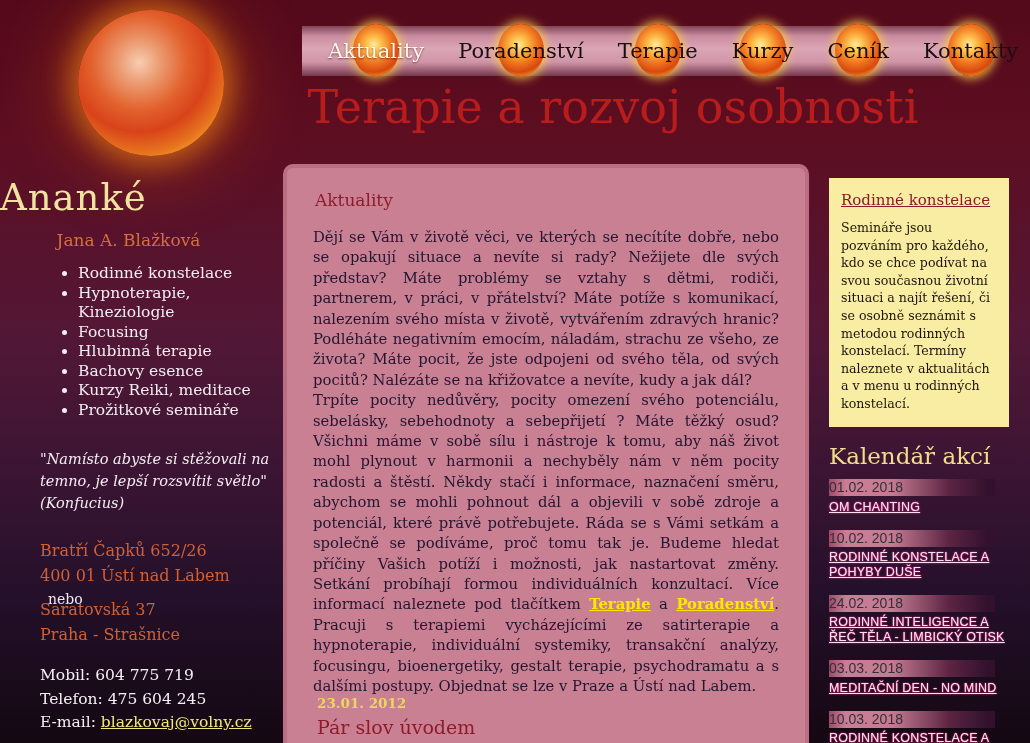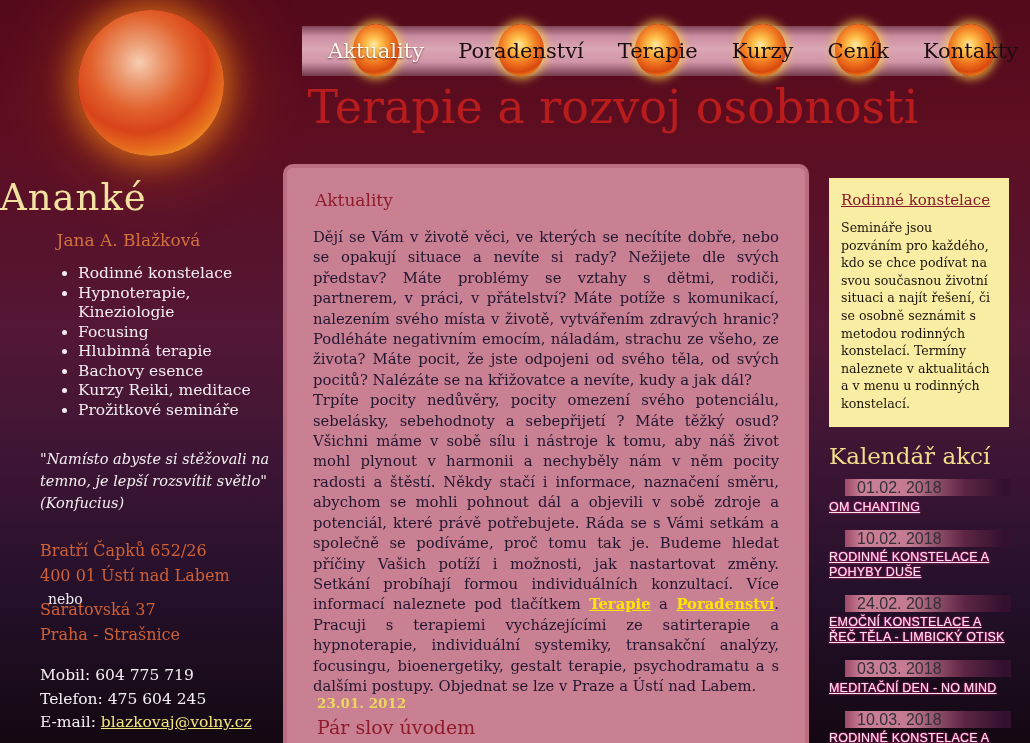--- a/index.html
+++ b/index.html
@@ -62,24 +62,23 @@
   .news-date{color:#ead75e;font-weight:bold;font-size:13.5px;}
   .news-title{color:#8e1b2b;font-size:19px;margin-top:5px;cursor:pointer;}
   
   .aside{position:absolute;left:829px;top:178px;width:180px;}
   .promo-box{background:#f9eda4;padding:12px 12px 14px 12px;box-sizing:border-box;width:180px;min-height:222px;}
   .promo-link{color:#8b1a28;font-size:15px;text-decoration:underline;cursor:pointer;}
   .promo-text{color:#1c140c;font-size:12.6px;line-height:17.6px;margin-top:10px;}
   .calendar-title{font-size:23px;font-weight:normal;color:#f2dd8c;margin:16px 0 10px 0;}
   .event{margin-bottom:15px;}
   .date-bar{
-    width:166px;height:17px;line-height:17px;padding-left:12px;box-sizing:border-box;
-    font-family:"Liberation Sans", sans-serif;font-size:16px;color:#33303a;
+    width:166px;height:17px;line-height:17px;box-sizing:border-box;
+    font-family:"Liberation Sans", sans-serif;font-size:14px;color:#33303a;
     background:linear-gradient(90deg,#9d4a68 0%,#c97e95 10%,#c47b91 38%,#5e2544 72%,#33112e 95%);
-    margin-left:16px;
   }
   .event-title{
     display:inline-block;margin-top:3px;font-family:"Liberation Sans", sans-serif;
     font-size:12.5px;line-height:15px;color:#ffe2ee;text-decoration:underline;
     text-shadow:0 0 2px #e8338c,0 0 1px #e8338c;letter-spacing:.2px;cursor:pointer;
   }
 </style>
 </head>
 <body>
 
@@ -176,21 +175,21 @@
   <div class="event">
     <div class="date-bar">01.02. 2018</div>
     <a href="#" class="event-title">OM CHANTING</a>
   </div>
   <div class="event">
     <div class="date-bar">10.02. 2018</div>
     <a href="#" class="event-title">RODINNÉ KONSTELACE A POHYBY DUŠE</a>
   </div>
   <div class="event">
     <div class="date-bar">24.02. 2018</div>
-    <a href="#" class="event-title">EMOČNÍ KONSTELACE A ŘEČ TĚLA - LIMBICKÝ OTISK</a>
+    <a href="#" class="event-title">RODINNÉ INTELIGENCE A ŘEČ TĚLA - LIMBICKÝ OTISK</a>
   </div>
   <div class="event">
     <div class="date-bar">03.03. 2018</div>
     <a href="#" class="event-title">MEDITAČNÍ DEN - NO MIND</a>
   </div>
   <div class="event">
     <div class="date-bar">10.03. 2018</div>
     <a href="#" class="event-title">RODINNÉ KONSTELACE A POHYBY DUŠE</a>
   </div>
 

